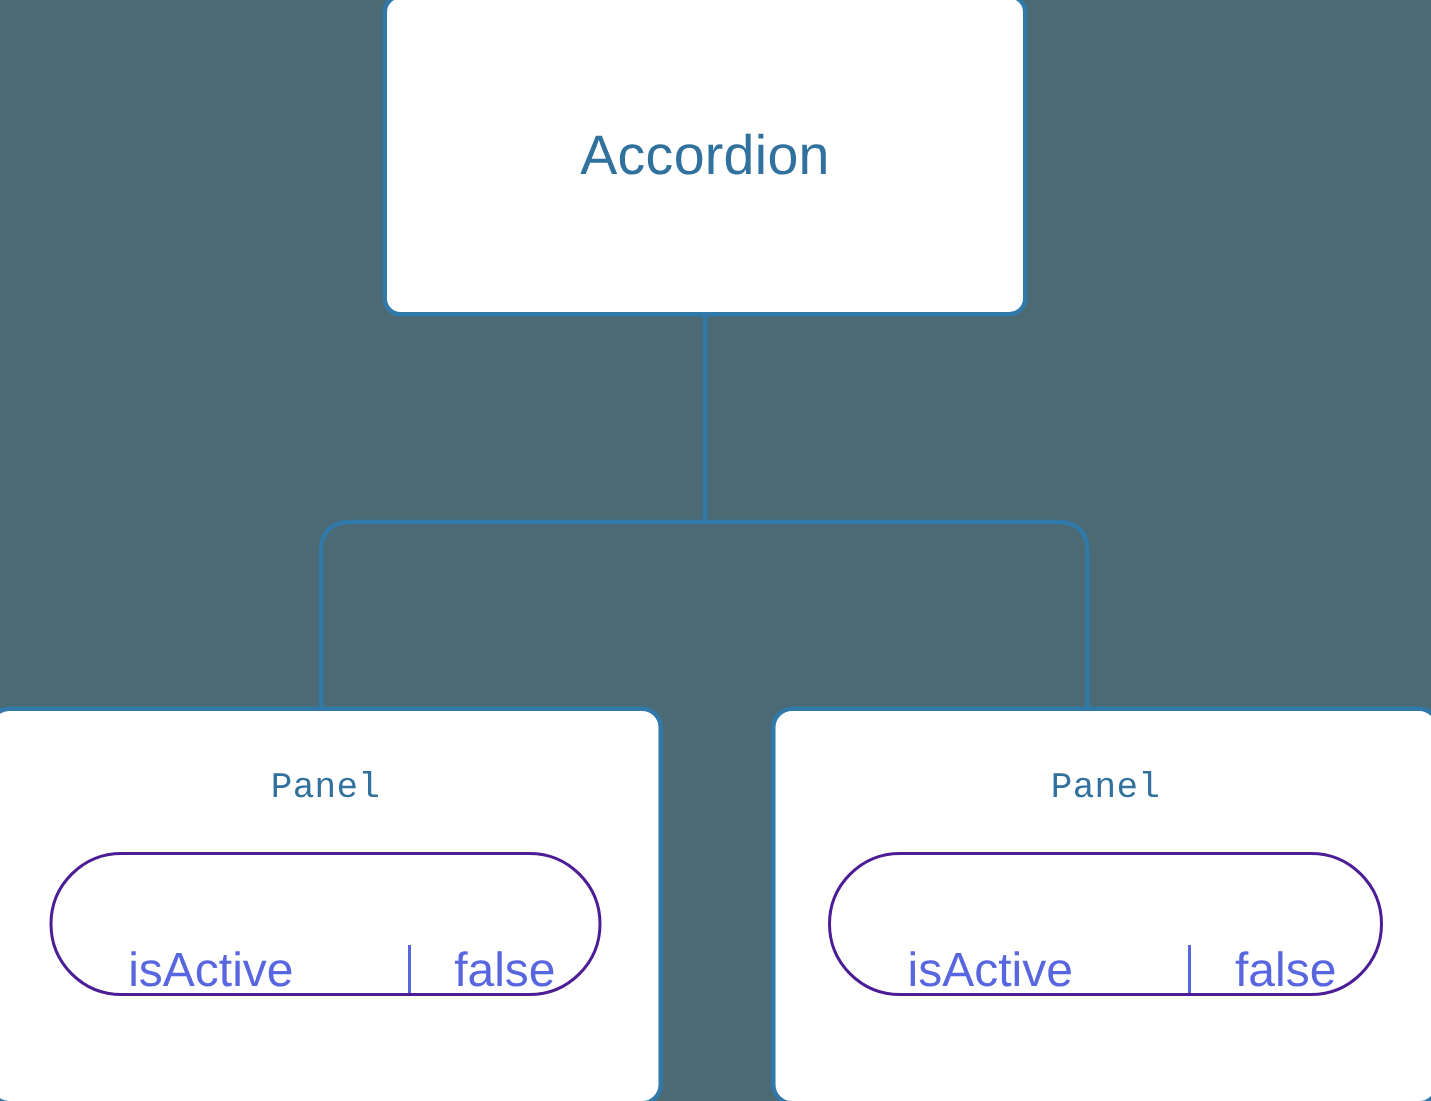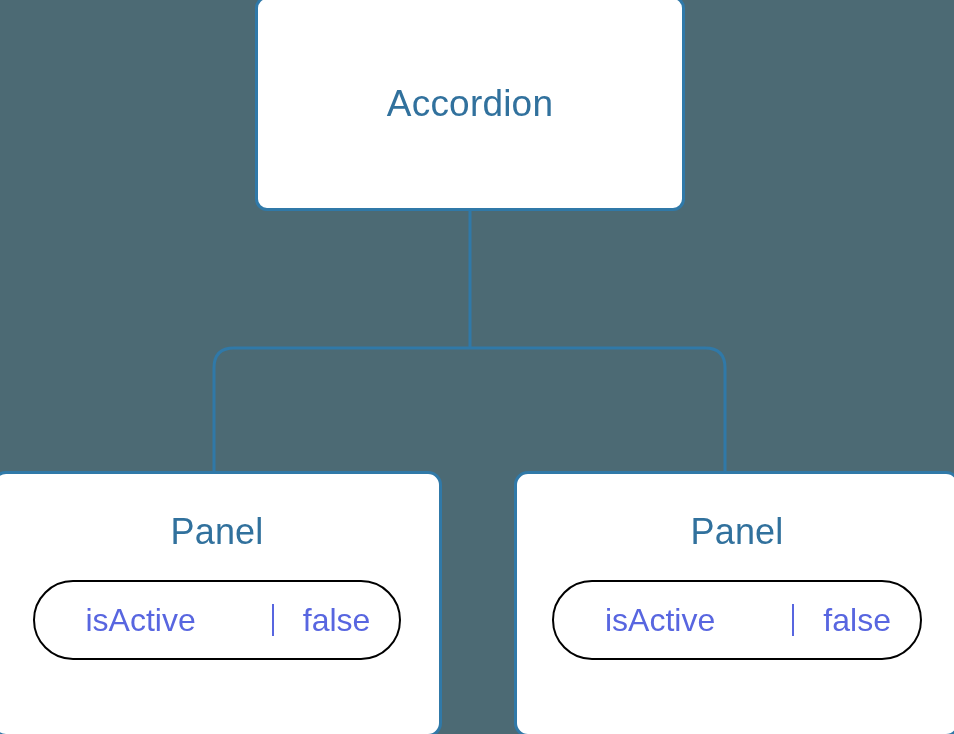--- a/index.html
+++ b/index.html
@@ -72,32 +72,33 @@
   }
   #node-panel-0 {
     left: -8px;
     width: 450px;
   }
   #node-panel-1 {
     left: 514px;
     width: 446px;
   }
   .node-panel .node-title {
-    font-size: 36px;
+    font-size: 24px;
+    font-family: Liberation Mono, monospace;
   }
 
   
   .state-pill {
     margin-top: 30px;
-    height: 80px;
-    border: 2px solid #000000;
+    height: 96px;
+    border: 2px solid #4c1d95;
     border-radius: 52px;
     box-sizing: border-box;
     display: flex;
-    align-items: center;
+    align-items: flex-end;
     background: transparent;
     overflow: hidden;
   }
   #node-panel-0 .state-pill { width: 368px; }
   #node-panel-1 .state-pill { width: 370px; }
 
   .pill-key, .pill-value {
     display: flex;
     align-items: center;
     justify-content: center;

